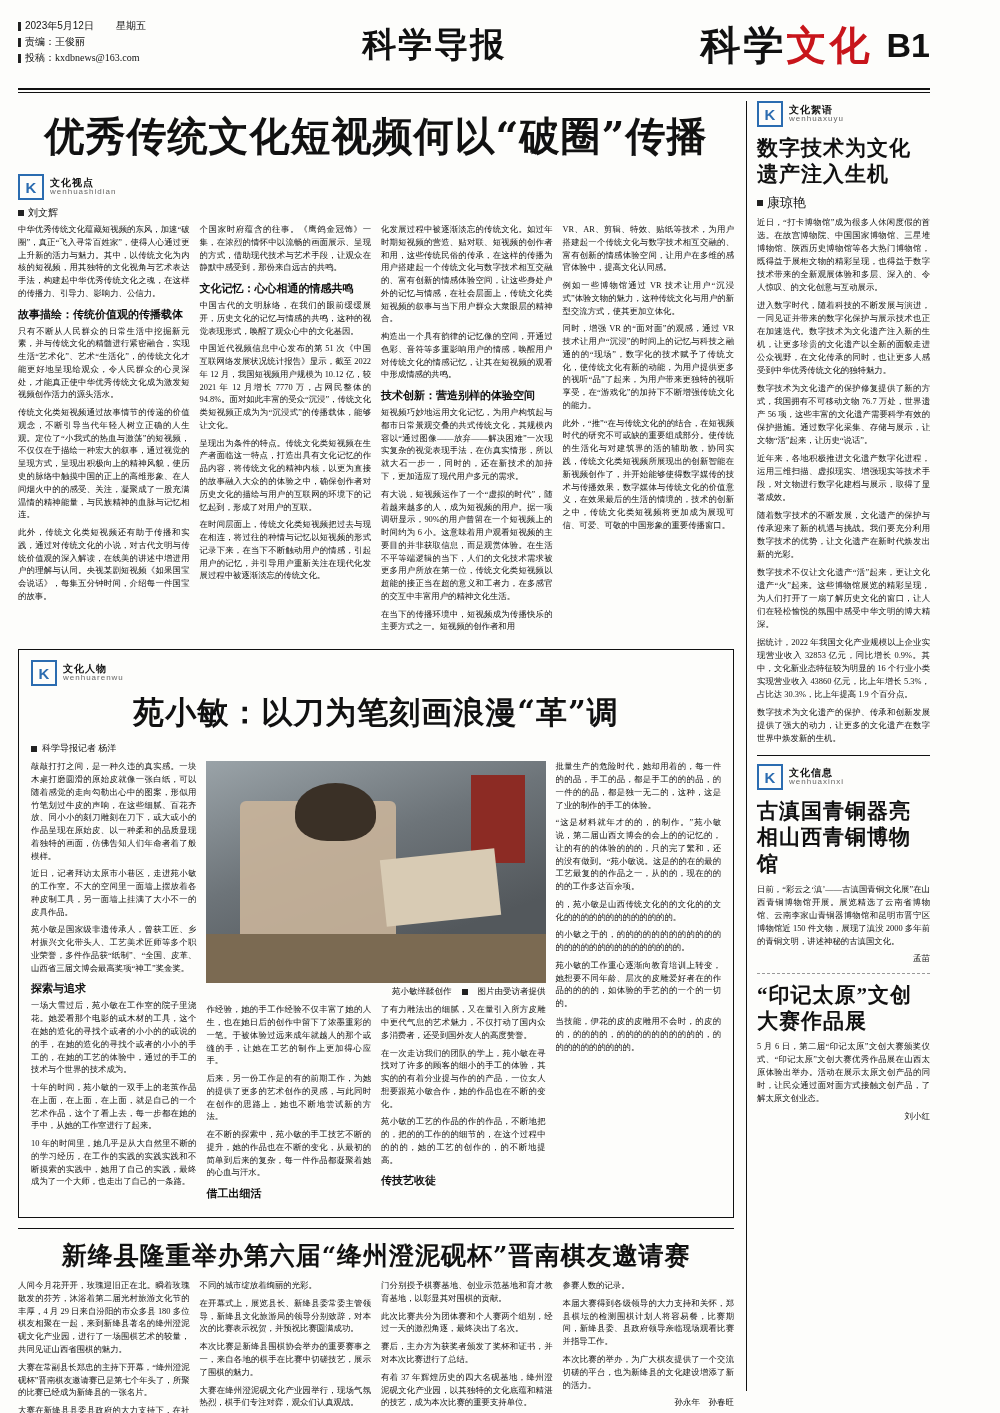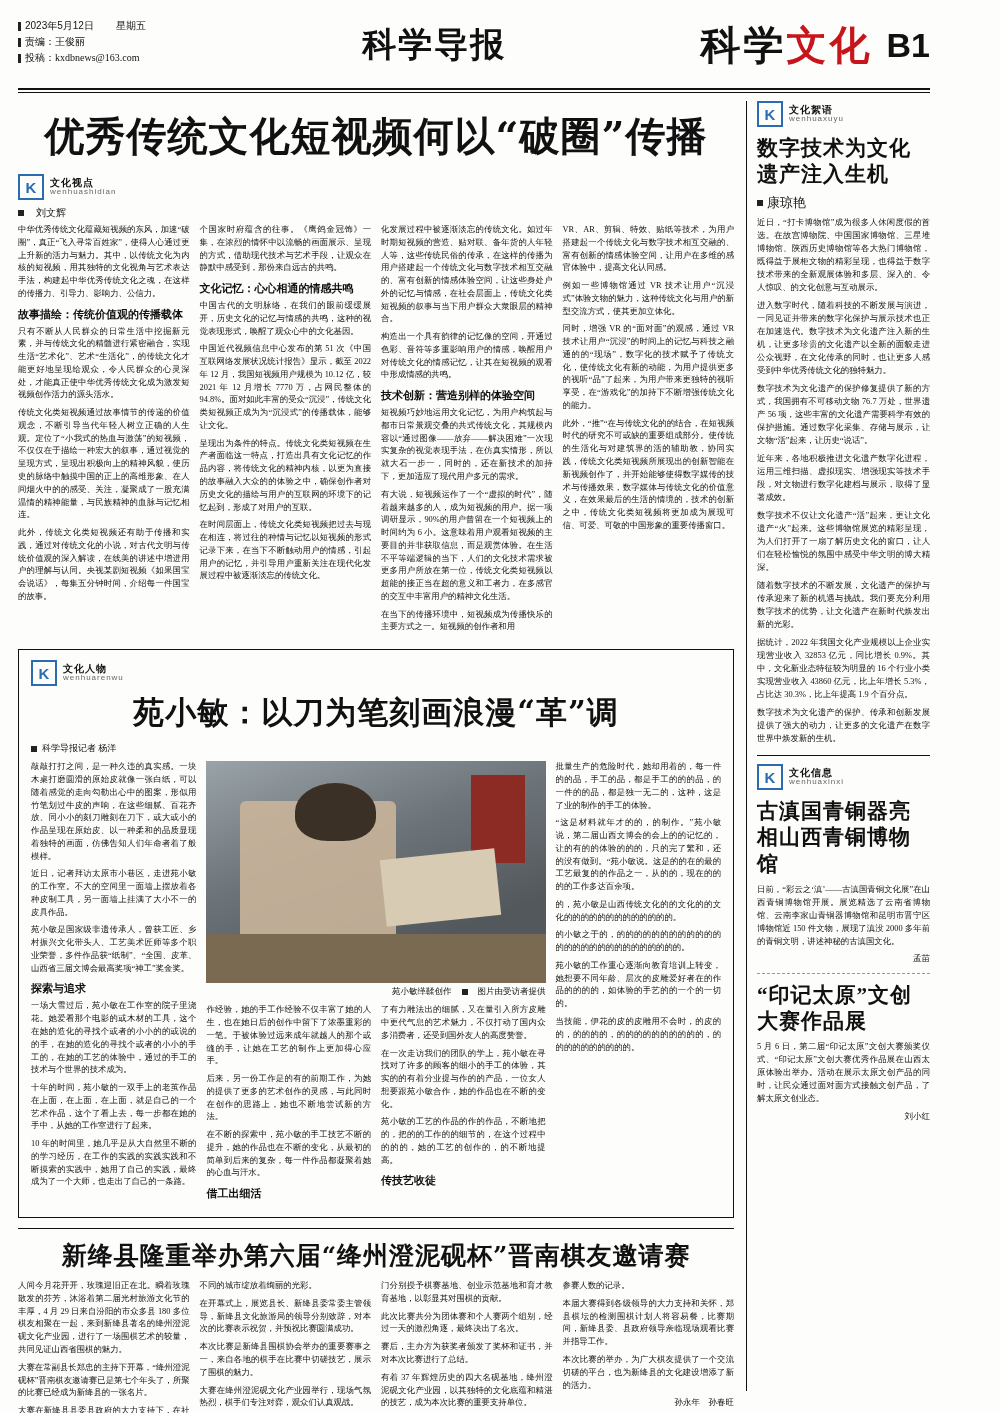--- a/index.html
+++ b/index.html
@@ -37,21 +37,21 @@
   .headline{font-size:40px;font-weight:bold;text-align:center;letter-spacing:1px;margin:8px 0 10px;font-family:"DejaVu Serif",serif;}
 
   
   .kbadge{display:flex;align-items:center;gap:6px;}
   .klogo{width:22px;height:22px;border:2px solid #2b6cb0;color:#2b6cb0;font-weight:bold;
          font-family:"Liberation Sans",sans-serif;font-size:15px;display:flex;align-items:center;justify-content:center;}
   .kname{font-size:10px;font-weight:bold;letter-spacing:1px;}
   .kpinyin{font-size:8px;color:#666;font-family:"Liberation Sans",sans-serif;letter-spacing:1px;}
   .kbadge .ktext{line-height:1.05;}
 
-  .byline{font-size:10px;margin:6px 0 4px;display:flex;align-items:center;gap:12px;}
+  .byline{font-size:10px;margin:6px 0 4px;display:flex;align-items:center;gap:4px;}
   .byline .sq{display:inline-block;width:6px;height:6px;background:#222;}
 
   
   .cols{display:flex;gap:10px;}
   .col{flex:1;}
   .ptext{font-size:8.4px;line-height:1.52;text-align:justify;text-justify:inter-ideograph;margin:0 0 5px;
          font-family:"Liberation Serif",serif;}
   .subhead{font-size:11px;font-weight:bold;margin:6px 0 4px;}
 
   
@@ -145,21 +145,21 @@
         </div>
         <div class="col">
           <p class="ptext">个国家时府蕴含的往事。《鹰鸽金冠饰》一集，在浓烈的情怀中以流畅的画面展示、呈现的方式，借助现代技术与艺术手段，让观众在静默中感受到，那份来自远古的共鸣。</p>
           <div class="subhead">文化记忆：心心相通的情感共鸣</div>
           <p class="ptext">中国古代的文明脉络，在我们的眼前缓缓展开，历史文化的记忆与情感的共鸣，这种的视觉表现形式，唤醒了观众心中的文化基因。</p>
           <p class="ptext">中国近代视频信息中心发布的第 51 次《中国互联网络发展状况统计报告》显示，截至 2022 年 12 月，我国短视频用户规模为 10.12 亿，较 2021 年 12 月增长 7770 万，占网民整体的 94.8%。面对如此丰富的受众“沉浸”，传统文化类短视频正成为为“沉浸式”的传播载体，能够让文化。</p>
           <p class="ptext">呈现出为条件的特点。传统文化类短视频在生产者面临这一特点，打造出具有文化记忆的作品内容，将传统文化的精神内核，以更为直接的故事融入大众的的体验之中，确保创作者对历史文化的描绘与用户的互联网的环境下的记忆起到，形成了对用户的互联。</p>
           <p class="ptext">在时间层面上，传统文化类短视频把过去与现在相连，将过往的种情与记忆以短视频的形式记录下来，在当下不断触动用户的情感，引起用户的记忆，并引导用户重新关注在现代化发展过程中被逐渐淡忘的传统文化。</p>
         </div>
         <div class="col">
-          <p class="ptext">化发展过程中被逐渐淡忘的传统文化。如过年时期短视频的营造、贴对联、备年货的人年轻人等，这些传统民俗的传承，在这样的传播为用户搭建起一个传统文化与数字技术相互交融的、富有创新的情感体验空间，让这些身处户外的记忆与情感，在社会层面上，传统文化类短视频的叙事与当下用户群众大衆眼层的精神合。</p>
+          <p class="ptext">化发展过程中被逐渐淡忘的传统文化。如过年时期短视频的营造、贴对联、短视频的创作者和用，这些传统民俗的传承，在这样的传播为用户搭建起一个传统文化与数字技术相互交融的、富有创新的情感体验空间，让这些身处户外的记忆与情感，在社会层面上，传统文化类短视频的叙事与当下用户群众大衆眼层的精神合。</p>
           <p class="ptext">构造出一个具有韵律的记忆像的空间，开通过色彩、音符等多重影响用户的情感，唤醒用户对传统文化的情感记忆，让其在短视频的观看中形成情感的共鸣。</p>
           <div class="subhead">技术创新：营造别样的体验空间</div>
           <p class="ptext">短视频巧妙地运用文化记忆，为用户构筑起与都市日常景观交叠的共式传统文化，其规模内容以“通过图像——放弃——解决困难”一次现实复杂的视觉表现手法，在仿真实情形，所以就大石一步一，同时的，还在新技术的加持下，更加适应了现代用户多元的需求。</p>
           <p class="ptext">有大说，短视频运作了一个“虚拟的时代”，随着越来越多的人，成为短视频的用户。据一项调研显示，90%的用户曾留在一个短视频上的时间约为 6 小。这意味着用户观看短视频的主要目的并非获取信息，而是观赏体验。在生活不平等端逻辑的当下，人们的文化技术需求被更多用户所放在第一位，传统文化类短视频以超能的接正当在超的意义和工者力，在多感官的交互中丰富用户的精神文化生活。</p>
           <p class="ptext">在当下的传播环境中，短视频成为传播快乐的主要方式之一。短视频的创作者和用</p>
         </div>
         <div class="col">
           <p class="ptext">VR、AR、剪辑、特效、贴纸等技术，为用户搭建起一个传统文化与数字技术相互交融的、富有创新的情感体验空间，让用户在多维的感官体验中，提高文化认同感。</p>
           <p class="ptext">例如一些博物馆通过 VR 技术让用户“沉浸式”体验文物的魅力，这种传统文化与用户的新型交流方式，使其更加立体化。</p>
           <p class="ptext">同时，增强 VR 的“面对面”的观感，通过 VR 技术让用户“沉浸”的时间上的记忆与科技之融通的的“现场”，数字化的技术赋予了传统文化，使传统文化有新的动能，为用户提供更多的视听“品”了起来，为用户带来更独特的视听享受，在“游戏化”的加持下不断增强传统文化的能力。</p>
@@ -289,22 +289,22 @@
         </div>
         <div class="rc-title">数字技术为文化遗产注入生机</div>
         <div class="rc-byline">
             <span style="display:inline-block;width:6px;height:6px;background:#222;"></span>
             <span>康琼艳</span>
           </div>
         <p class="rc-text">近日，“打卡博物馆”成为很多人休闲度假的首选。在故宫博物院、中国国家博物馆、三星堆博物馆、陕西历史博物馆等各大热门博物馆，既得益于展柜文物的精彩呈现，也得益于数字技术带来的全新观展体验和多层、深入的、令人惊叹、的文化创意与互动展示。</p>
         <p class="rc-text">进入数字时代，随着科技的不断发展与演进，一同见证并带来的数字化保护与展示技术也正在加速迭代。数字技术为文化遗产注入新的生机，让更多珍贵的文化遗产以全新的面貌走进公众视野，在文化传承的同时，也让更多人感受到中华优秀传统文化的独特魅力。</p>
         <p class="rc-text">数字技术为文化遗产的保护修复提供了新的方式，我国拥有不可移动文物 76.7 万处，世界遗产 56 项，这些丰富的文化遗产需要科学有效的保护措施。通过数字化采集、存储与展示，让文物“活”起来，让历史“说话”。</p>
         <p class="rc-text">近年来，各地积极推进文化遗产数字化进程，运用三维扫描、虚拟现实、增强现实等技术手段，对文物进行数字化建档与展示，取得了显著成效。</p>
+        <p class="rc-text">随着数字技术的不断发展，文化遗产的保护与传承迎来了新的机遇与挑战。我们要充分利用数字技术的优势，让文化遗产在新时代焕发出新的光彩。</p>
         <p class="rc-text">数字技术不仅让文化遗产“活”起来，更让文化遗产“火”起来。这些博物馆展览的精彩呈现，为人们打开了一扇了解历史文化的窗口，让人们在轻松愉悦的氛围中感受中华文明的博大精深。</p>
-        <p class="rc-text">随着数字技术的不断发展，文化遗产的保护与传承迎来了新的机遇与挑战。我们要充分利用数字技术的优势，让文化遗产在新时代焕发出新的光彩。</p>
         <p class="rc-text">据统计，2022 年我国文化产业规模以上企业实现营业收入 32853 亿元，同比增长 0.9%。其中，文化新业态特征较为明显的 16 个行业小类实现营业收入 43860 亿元，比上年增长 5.3%，占比达 30.3%，比上年提高 1.9 个百分点。</p>
         <p class="rc-text">数字技术为文化遗产的保护、传承和创新发展提供了强大的动力，让更多的文化遗产在数字世界中焕发新的生机。</p>
       </div>
 
       <div class="rc-sep"></div>
 
       <div class="rc-block">
         <div class="kbadge">
           <div class="klogo">K</div>
           <div class="ktext">

